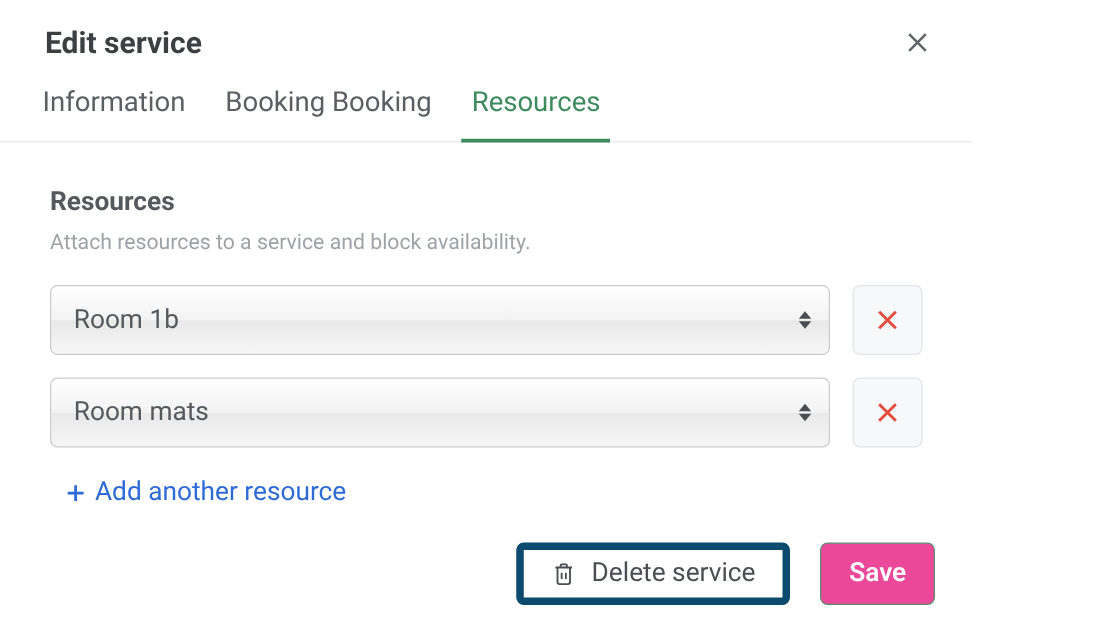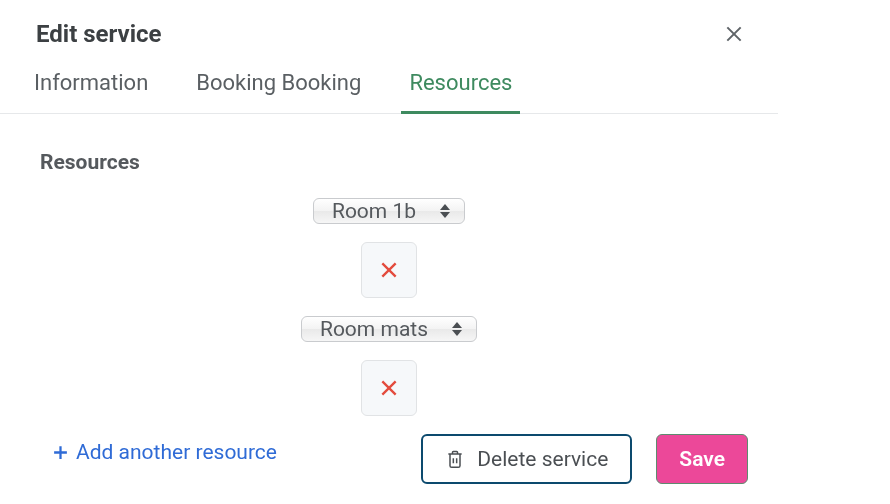--- a/index.html
+++ b/index.html
@@ -30,21 +30,21 @@
     width: 28px; height: 28px;
     color: #5f6468;
     cursor: pointer;
     display: flex;
     align-items: center;
     justify-content: center;
   }
   .close-btn svg { width: 20px; height: 20px; stroke: currentColor; stroke-width: 2.4; }
   .tabs {
     display: flex;
-    gap: 48px;
+    gap: 32px;
     border-bottom: 1px solid #e6e8ea;
     padding: 0 34px;
   }
   .tab {
     font-size: 22px;
     color: #5a5f63;
     padding: 10px 0 18px 0;
     cursor: pointer;
     position: relative;
   }
@@ -72,23 +72,21 @@
     color: #9ea3a8;
   }
   .rows {
     margin-top: 24px;
     display: flex;
     flex-direction: column;
     gap: 18px;
   }
   .row {
     display: flex;
-    align-items: center;
     gap: 18px;
-    flex-direction: column;
   }
   .select {
     flex: 1;
     height: 56px;
     border: 1px solid #c9cbce;
     border-radius: 6px;
     padding: 0 48px 0 18px;
     font-size: 21px;
     color: #55595d;
     background: linear-gradient(to bottom, #ffffff 0%, #f3f3f3 50%, #e9e9e9 51%, #f6f6f6 100%);
@@ -148,21 +146,21 @@
     border-radius: 6px;
     font-size: 21px;
     display: flex;
     align-items: center;
     padding: 0 22px;
     cursor: pointer;
     gap: 12px;
   }
   .btn-secondary {
     background: #fff;
-    border: 2px solid #0c4a6e;
+    border: 6px solid #0c4a6e;
     color: #4b4f53;
   }
   .btn-secondary svg { width: 20px; height: 22px; stroke: currentColor; stroke-width: 1.8; fill: none; }
   .btn-primary {
     background: #ec4899;
     color: #fff;
     border: 1px solid #5e8a6f;
     font-weight: 600;
   }
 </style>
@@ -181,20 +179,21 @@
   </div>
 
   <div class="tabs">
     <div class="tab">Information</div>
     <div class="tab">Booking Booking</div>
     <div class="tab active">Resources</div>
   </div>
 
   <div class="body">
     <div class="section-heading">Resources</div>
+    <div class="section-sub">Attach resources to a service and block availability.</div>
 
     <div class="rows">
 
       <div class="row">
         <div class="select">
           <span>Room 1b</span>
           <span class="arrows">
             <span class="up"></span>
               <span class="down"></span>
           </span>

